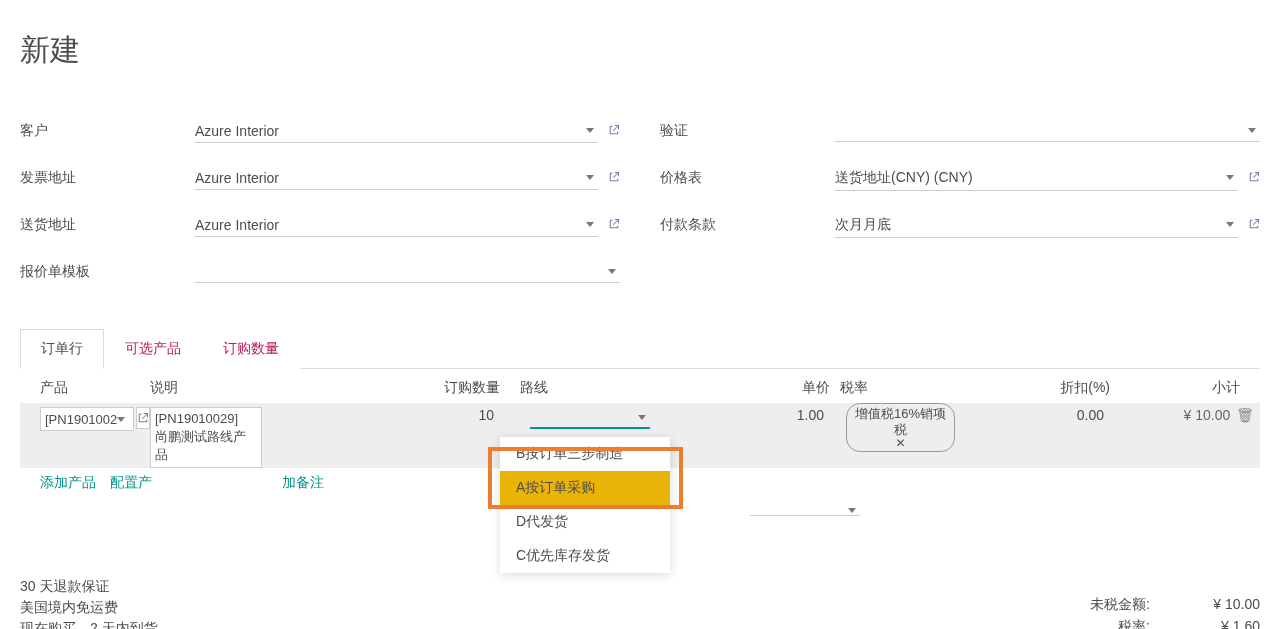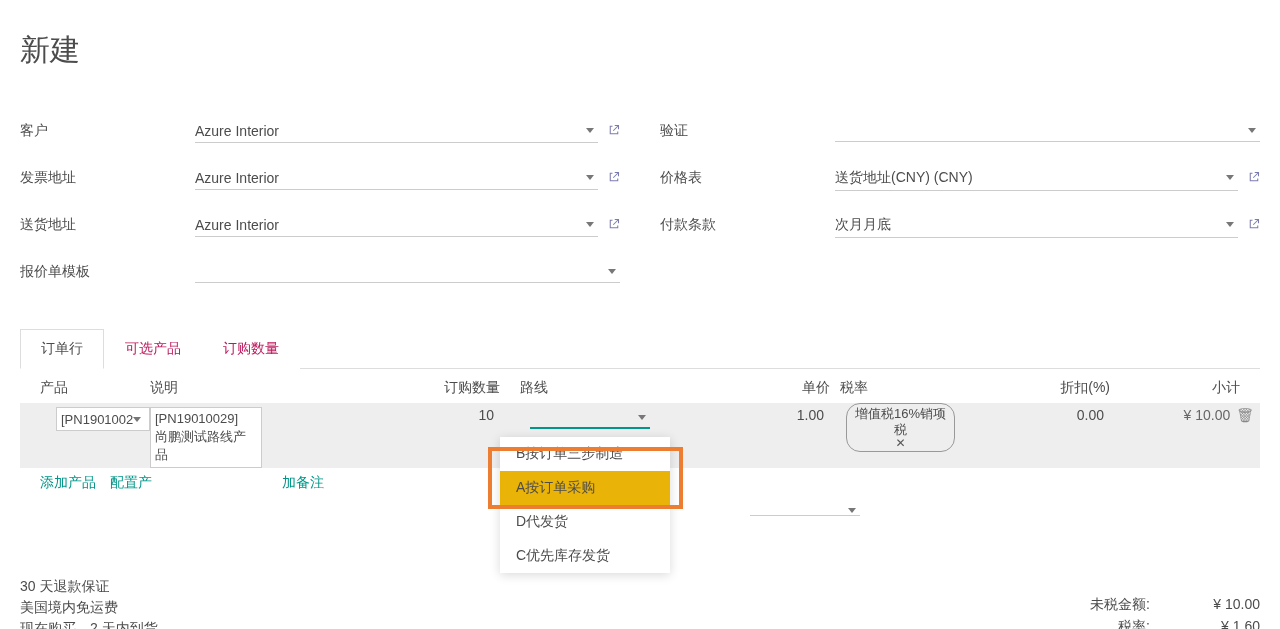--- a/index.html
+++ b/index.html
@@ -377,21 +377,21 @@
   <div class="col-desc">说明</div>
   <div class="col-qty">订购数量</div>
   <div class="col-route">路线</div>
   <div class="col-price">单价</div>
   <div class="col-tax">税率</div>
   <div class="col-discount">折扣(%)</div>
   <div class="col-subtotal">小计</div>
 </div>
 
 <div class="line-row">
-  <div class="col-product" style="padding-left:36px; display:flex;">
+  <div class="col-product" style="padding-left:20px; display:flex;">
     <div class="prod-sel">
       <span>[PN1901002</span>
       <span class="caret"></span>
     </div>
     <div class="mini-ext">
       <svg class="extlink" viewBox="0 0 16 16" fill="none" stroke="currentColor" stroke-width="1.4">
           <path d="M6 3H3v10h10v-3M9 2h5v5M14 2L7 9"></path>
         </svg>
     </div>
   </div>

